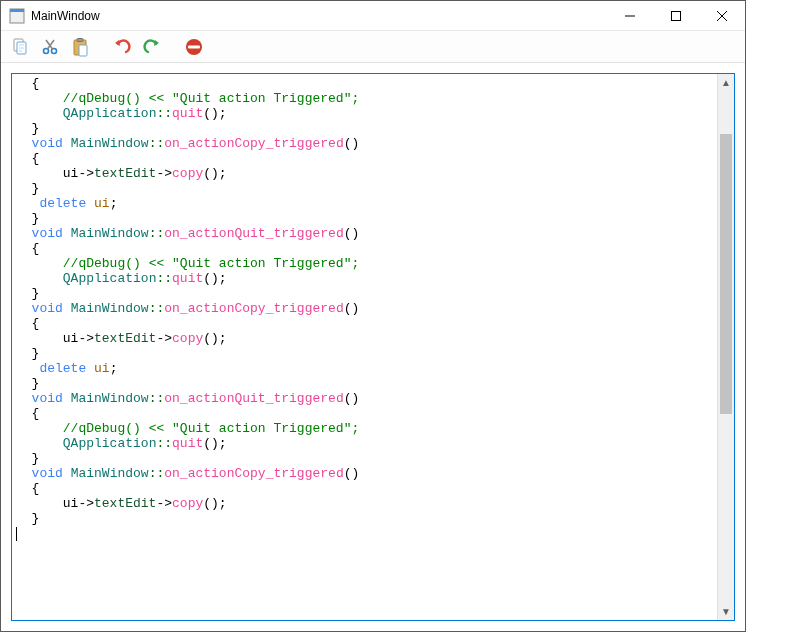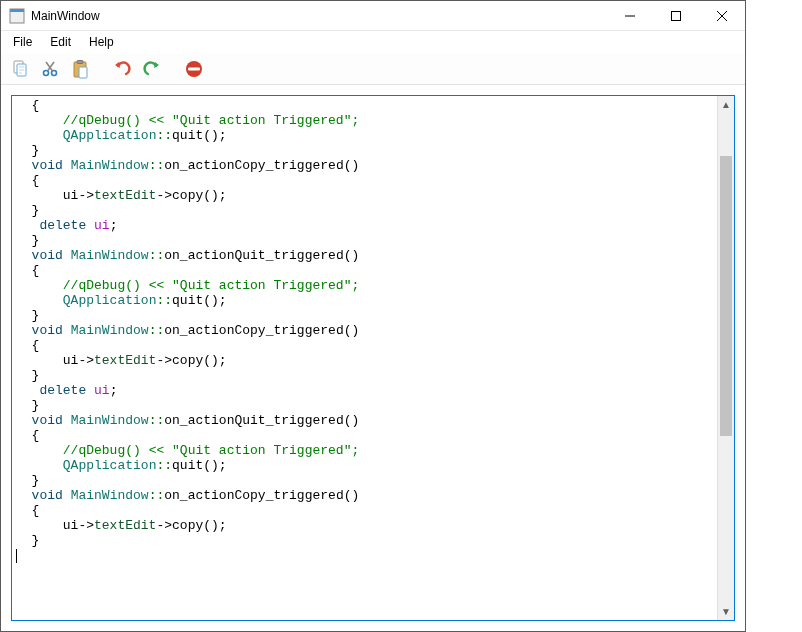--- a/index.html
+++ b/index.html
@@ -16,28 +16,28 @@
   .tb-sep{width:8px}
   .editor-wrap{flex:1;padding:10px;overflow:hidden}
   .editor-frame{width:100%;height:100%;border:1px solid #0078d7;position:relative;display:flex;overflow:hidden}
   .editor{flex:1;overflow:hidden;padding:2px 4px;font-family:Consolas,"Courier New",monospace;font-size:13px;line-height:15px;white-space:pre}
   .scrollbar-v{width:17px;background:#f0f0f0;border-left:1px solid #e0e0e0;position:relative}
   .scrollbar-v .thumb{position:absolute;left:2px;right:2px;top:60px;height:280px;background:#c2c2c2;border-radius:0}
   .scrollbar-v .arrow{position:absolute;left:0;right:0;height:17px;display:flex;align-items:center;justify-content:center;color:#606060;font-size:10px}
   .scrollbar-v .arrow.up{top:0}
   .scrollbar-v .arrow.down{bottom:0}
   
-  .kw{color:#0c4a6e}
+  .kw{color:#3b82f6}
   .cls{color:#0f766e}
   .scope{color:#006400}
-  .func{color:#000000}
+  .func{color:#ec4899}
   .cmt{color:#008000}
   .mem{color:#14532d}
   .pun{color:#000}
-  .del{color:#a21caf}
+  .del{color:#a16207}
   .cursor{display:inline-block;width:1px;height:14px;background:#000;vertical-align:text-bottom}
   svg{display:block}
 </style>
 </head>
 <body>
 
 <div class="window">
 
   <div class="titlebar">
     <span class="app-icon">
@@ -57,25 +57,20 @@
           <rect x="0.5" y="0.5" width="9" height="9" fill="none" stroke="#000" stroke-width="1"></rect>
         </svg>
     </div>
     <div class="win-btn close">
       <svg width="10" height="10" viewBox="0 0 10 10">
           <path d="M0 0 L10 10 M10 0 L0 10" stroke="#000" stroke-width="1"></path>
         </svg>
     </div>
   </div>
 
-  <div class="menubar">
-    <div class="menu-item">File</div>
-    <div class="menu-item">Edit</div>
-    <div class="menu-item">Help</div>
-  </div>
 
   <div class="toolbar">
     <div class="tb-btn" title="Copy">
       <span>
         <svg width="20" height="20" viewBox="0 0 20 20">
           <rect x="4" y="2" width="9" height="12" rx="1" fill="#fff" stroke="#9e9e9e" stroke-width="1"></rect>
           <rect x="7" y="5" width="9" height="12" rx="1" fill="#fff" stroke="#6fa8dc" stroke-width="1"></rect>
           <path d="M9 8h5M9 11h5M9 14h3" stroke="#bcd4ec" stroke-width="1"></path>
         </svg>
       </span>

